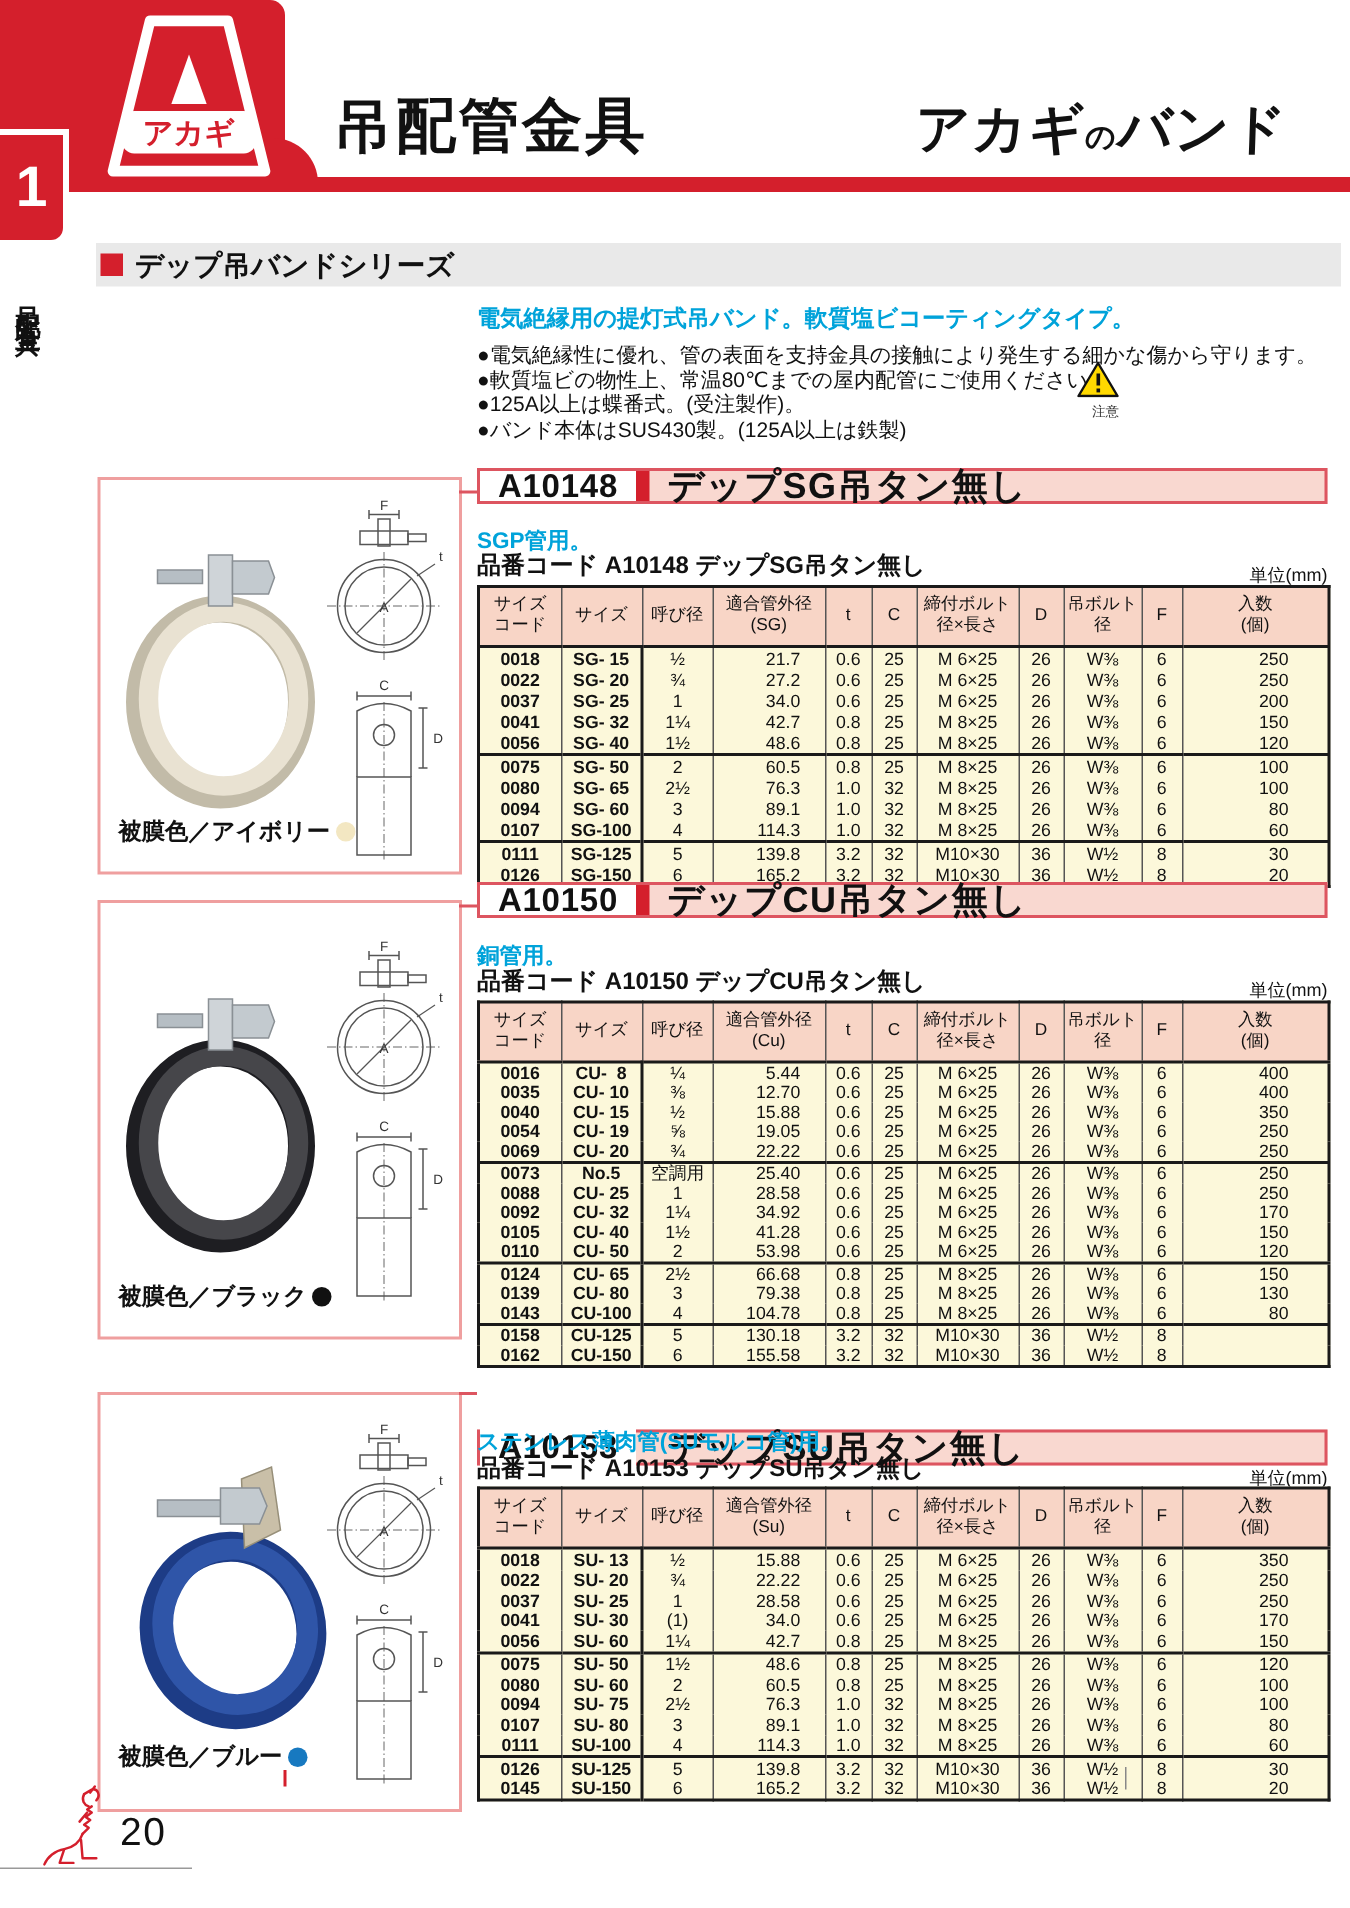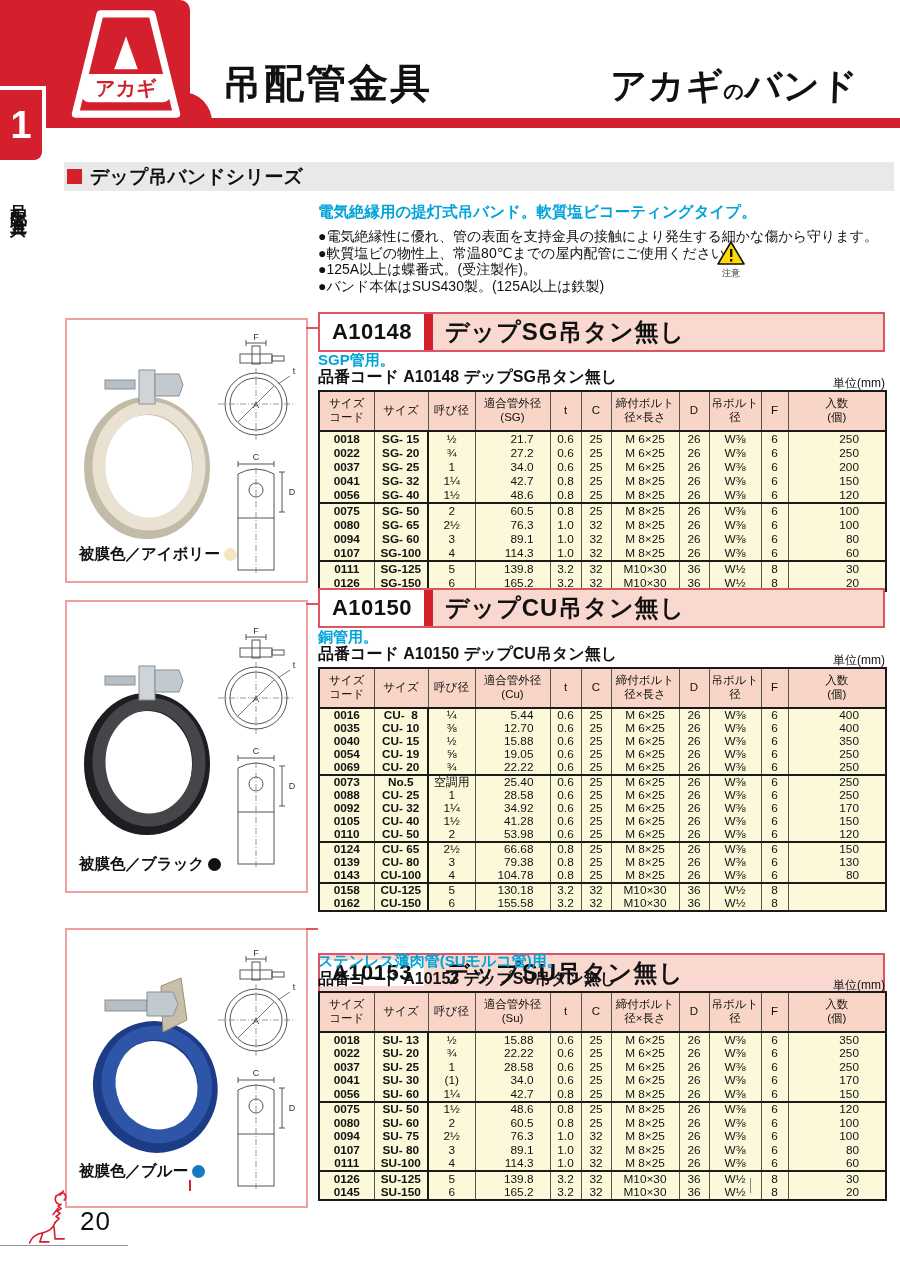--- a/index.html
+++ b/index.html
@@ -24,25 +24,25 @@
 
   
   .series-bar{left:64px;top:162px;width:830px;height:29px;background:#e9e9e9;display:flex;align-items:center;}
   .series-sq{width:15px;height:15px;background:#d41f2c;margin:0 8px 0 3px;}
   .series-title{font-size:19px;font-weight:bold;}
 
   
   .intro{left:318px;top:202px;width:578px;}
   .intro-head{color:#00a3da;font-weight:bold;font-size:15.5px;margin-bottom:5px;}
   .intro-bullet{font-size:14px;line-height:16.5px;}
-  .warn{left:716px;top:241px;width:30px;text-align:center;}
+  .warn{left:716px;top:241px;width:30px;text-align:right;}
   .warn-label{font-size:9px;color:#333;margin-top:-2px;}
 
   
-  .band{width:567px;height:40px;border:2px solid #dd5560;background:#f9d8d0;display:flex;align-items:stretch;box-sizing:border-box;}
+  .band{width:567px;height:24px;border:2px solid #dd5560;background:#f9d8d0;display:flex;align-items:stretch;box-sizing:border-box;}
   .band-code{background:#fff;width:104px;display:flex;align-items:center;justify-content:center;
              font-size:22px;font-weight:bold;letter-spacing:0.5px;}
   .band-div{width:9px;background:#d41f2c;}
   .band-title{display:flex;align-items:center;padding-left:12px;font-size:24px;font-weight:bold;letter-spacing:1px;}
   .connector{width:12px;height:2px;background:#dd5560;}
 
   .use-note{color:#00a3da;font-weight:bold;font-size:15px;}
   .code-line{font-size:16px;font-weight:bold;}
   .unit{width:567px;text-align:right;font-size:12px;}
 

